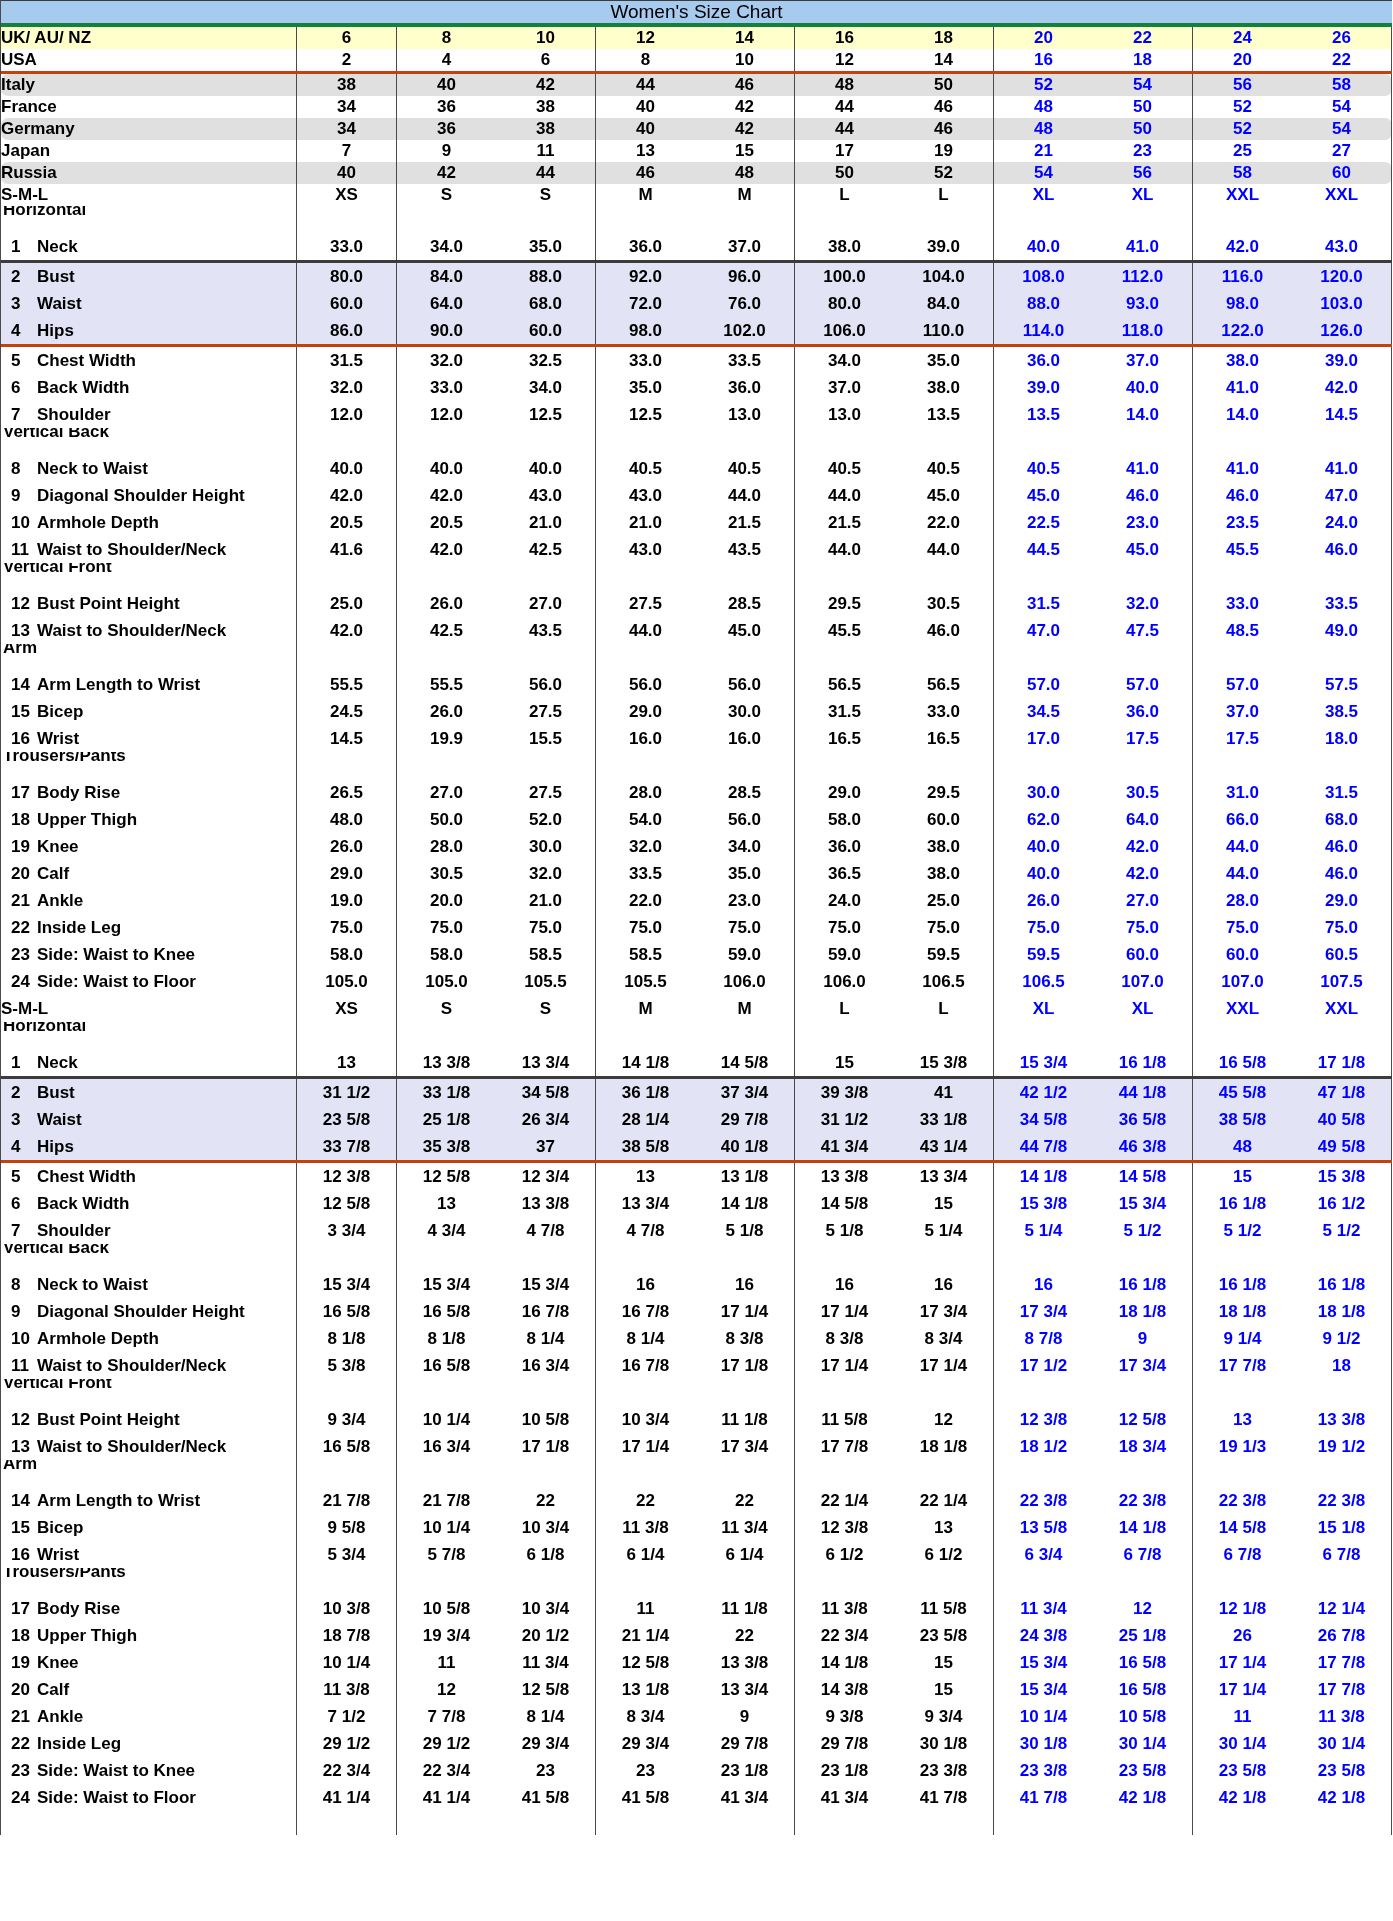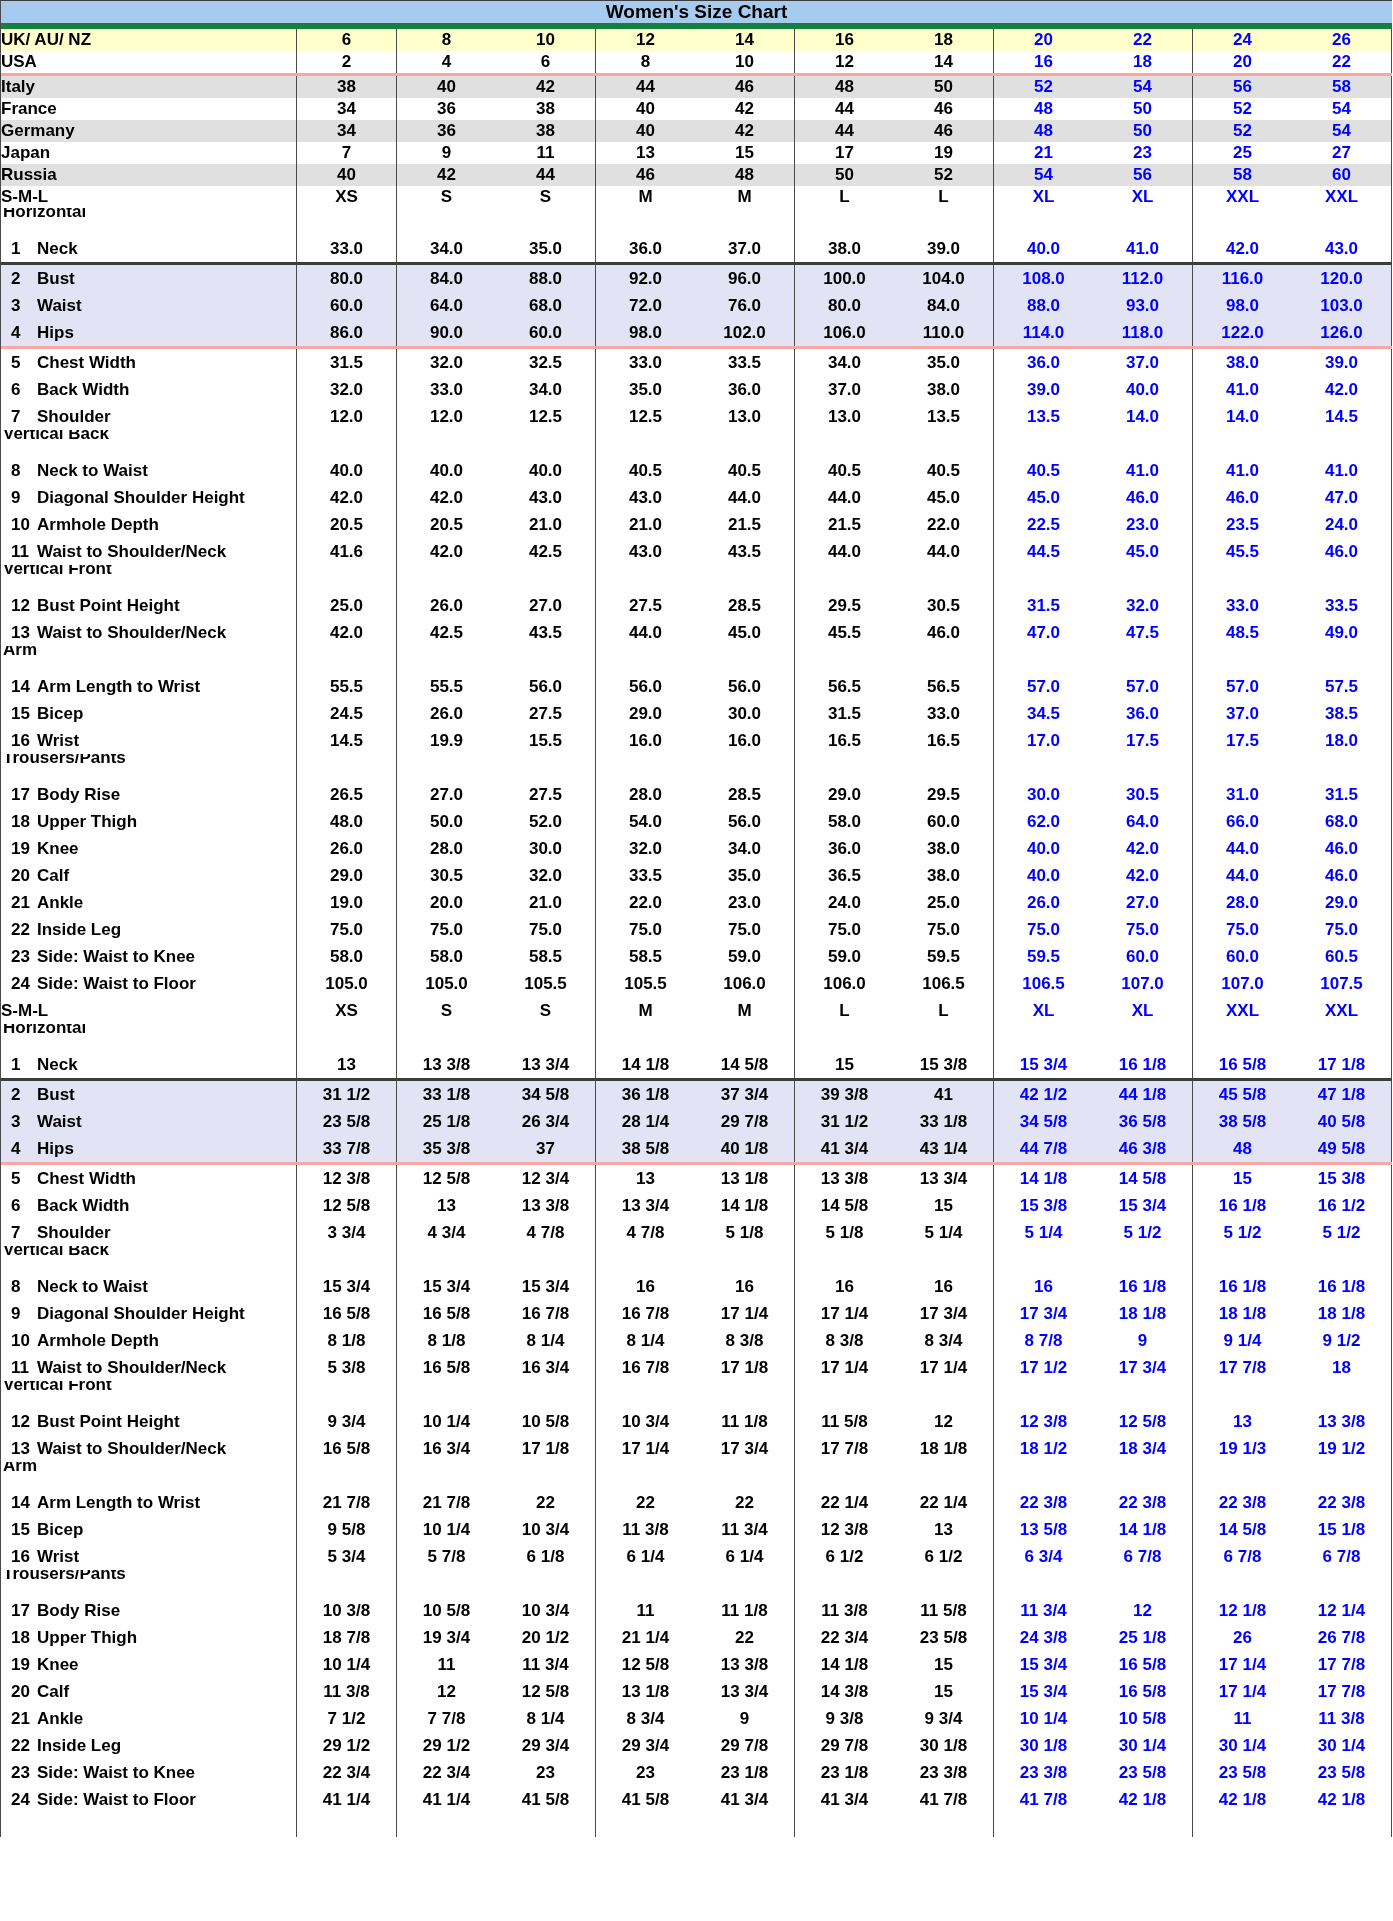--- a/index.html
+++ b/index.html
@@ -1,29 +1,29 @@
 <!DOCTYPE html>
 <html style="--header-bg: #a6cbef; --yellow-row-bg: #ffffcc; --gray-row-bg: #e0e0e0; --lavender-row-bg: #e3e3f6; --blue-text: #0000ff; --grid-line: #4a4a4a;"><head>
 <meta charset="utf-8">
 <style>
   html,body{margin:0;padding:0;background:#ffffff;}
   body{width:1393px;height:1921px;font-family:"Liberation Sans","DejaVu Sans",sans-serif;font-weight:bold;color:#000;}
   .chart{width:1391px;border-left:1px solid var(--grid-line);}
   .hdr-bar{height:22px;display:flex;align-items:center;justify-content:center;
-    background:var(--header-bg);font-size:19px;font-weight:bold;
-    border-top:2px solid #3c3c3c;border-bottom:6px solid #15803d;}
+    background:var(--header-bg);font-size:19px;font-weight:normal;
+    border-top:2px solid #3c3c3c;border-bottom:4px solid #15803d;}
   .row{display:flex;align-items:stretch;background:#fff;}
   .row.sz{height:22px;}
   .row.m{height:27px;}
   .row.empty-row{height:24px;}
   .row.bg-yellow{background:var(--yellow-row-bg);}
-  .row.bg-gray{background:var(--gray-row-bg);}
+  .row.bg-gray{background:var(--gray-row-bg);border-radius:7px;}
   .row.bg-lav{background:var(--lavender-row-bg);}
   .row.tt{border-top:3px solid #3c3c3c;}
-  .row.tb{border-bottom:3px solid #fca5a5;}
+  .row.tb{border-bottom:3px solid #c2410c;}
   .lc{width:296px;flex:0 0 296px;display:flex;align-items:center;overflow:hidden;white-space:nowrap;
       border-right:1px solid var(--grid-line);font-size:17px;box-sizing:border-box;padding-left:6px;}
   .lc.center{padding-left:0;}
   .num{width:30px;flex:0 0 30px;text-align:left;padding-left:4px;box-sizing:border-box;}
   .sec-label{display:inline-block;border-bottom:2px solid #000;padding:0 2px 18px 2px;}
   .vc{flex:1 1 0;display:flex;align-items:center;justify-content:center;font-size:17px;
       box-sizing:border-box;overflow:hidden;white-space:nowrap;}
   .vc.gb{border-right:1px solid var(--grid-line);}
   .vc.blue{color:var(--blue-text);}
 </style>

